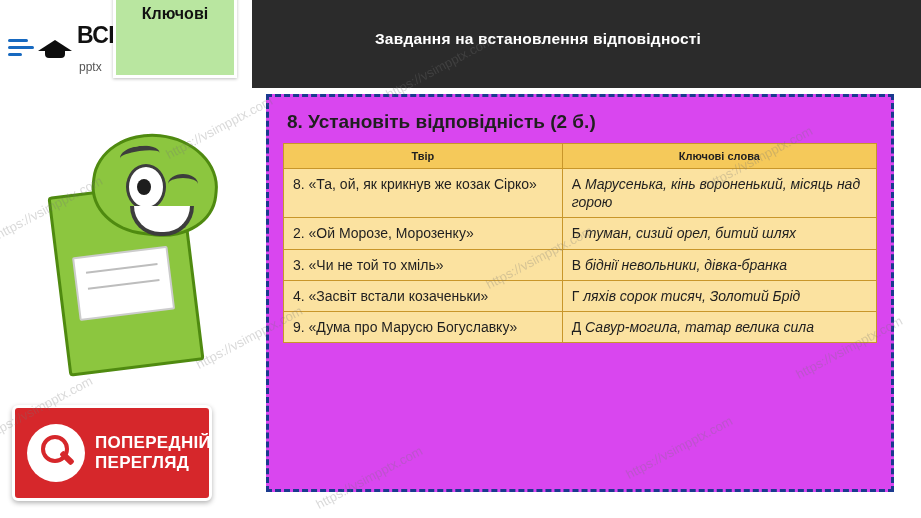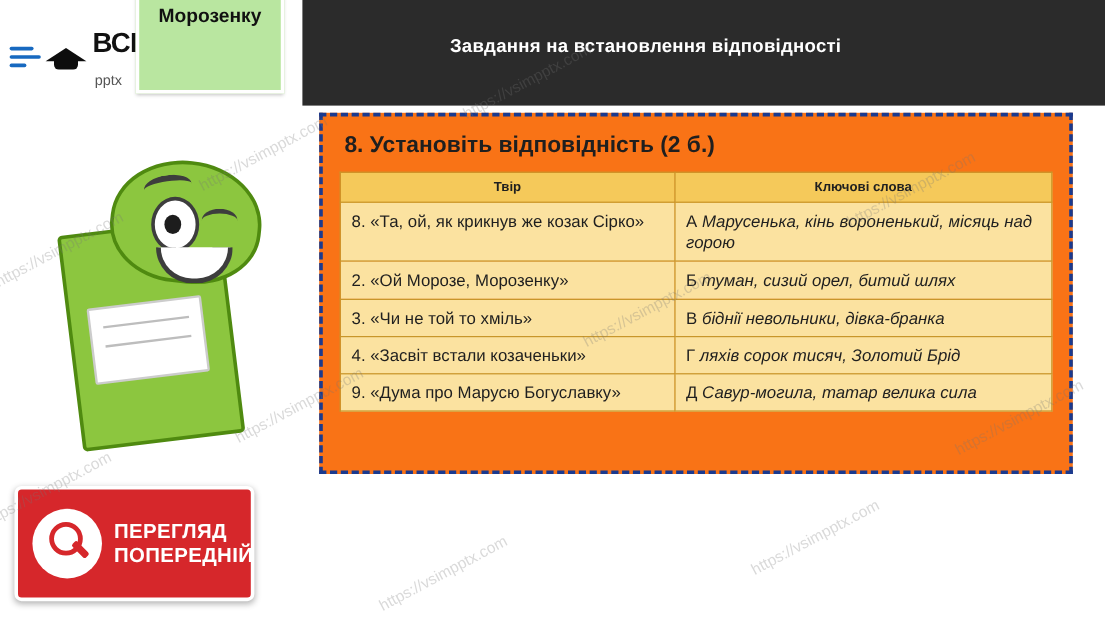--- a/index.html
+++ b/index.html
@@ -254,22 +254,22 @@
     font-size: 17px;
     font-weight: bold;
     line-height: 1.15;
     letter-spacing: 0.3px;
   }
 
   
   .panel {
     position: absolute;
     left: 266px; top: 94px;
-    width: 628px; height: 301px;
-    background: #f97316;
+    width: 628px; height: 398px;
+    background: #d946ef;
     border: 3px dashed #1a3a8f;
     box-sizing: border-box;
     padding: 12px 14px;
   }
   .panel-title {
     font-size: 19px;
     font-weight: bold;
     color: #1f1f1f;
     margin: 2px 0 10px 4px;
   }
@@ -335,42 +335,42 @@
       <div class="cap-top"></div>
       <div class="cap-body"></div>
     </div>
     <div class="logo-text">
       <div class="brand">ВСІМ</div>
       <div class="sub">pptx</div>
     </div>
   </div>
 
   <div class="date-badge">
-    <div class="today">Морозенку</div>
+    <div class="today">Ключові</div>
   </div>
 
   <div class="book-art">
     <div class="book-body">
       <div class="book-page">
         <i></i>
           <i></i>
       </div>
     </div>
     <div class="book-head"></div>
     <div class="brow"></div>
     <div class="eye-open"></div>
     <div class="eye-wink"></div>
     <div class="mouth"></div>
   </div>
 
   <div class="preview-btn">
     <div class="preview-circle"></div>
     <div class="preview-text">
+      <div>ПОПЕРЕДНІЙ</div>
       <div>ПЕРЕГЛЯД</div>
-      <div>ПОПЕРЕДНІЙ</div>
     </div>
   </div>
 
   <div class="panel">
     <div class="panel-title">8. Установіть відповідність (2 б.)</div>
     <table class="match">
       <colgroup>
         <col class="col-left">
           <col class="col-right">
       </colgroup>

